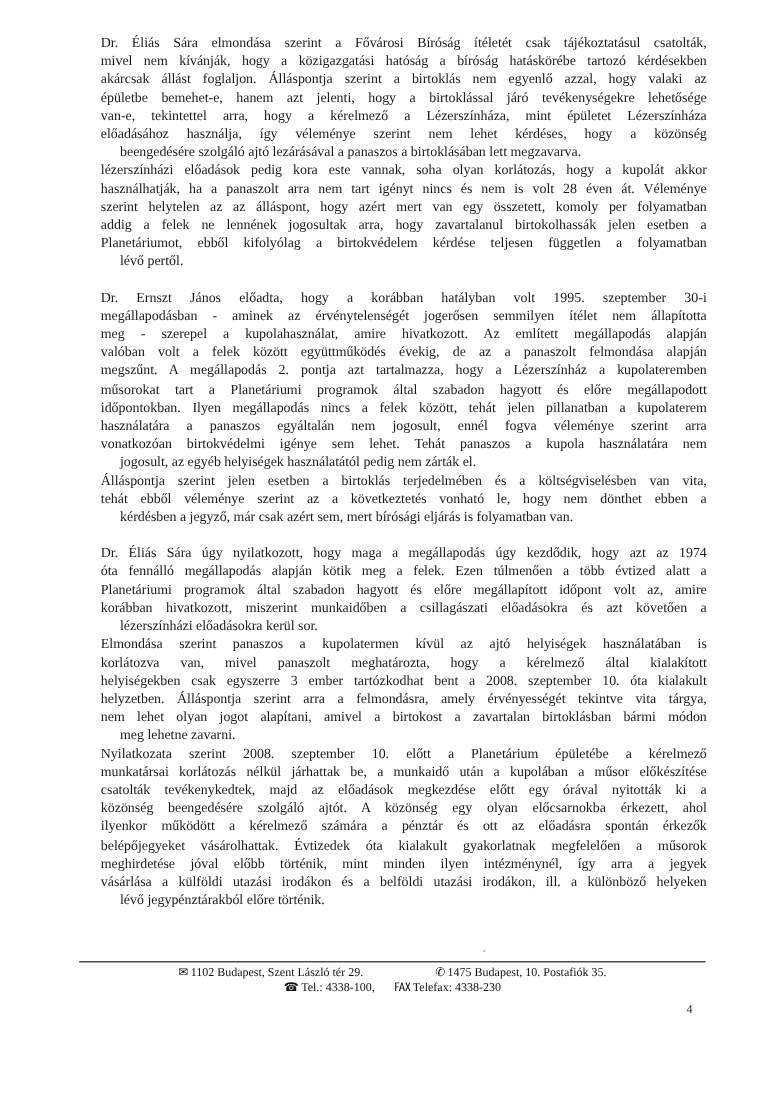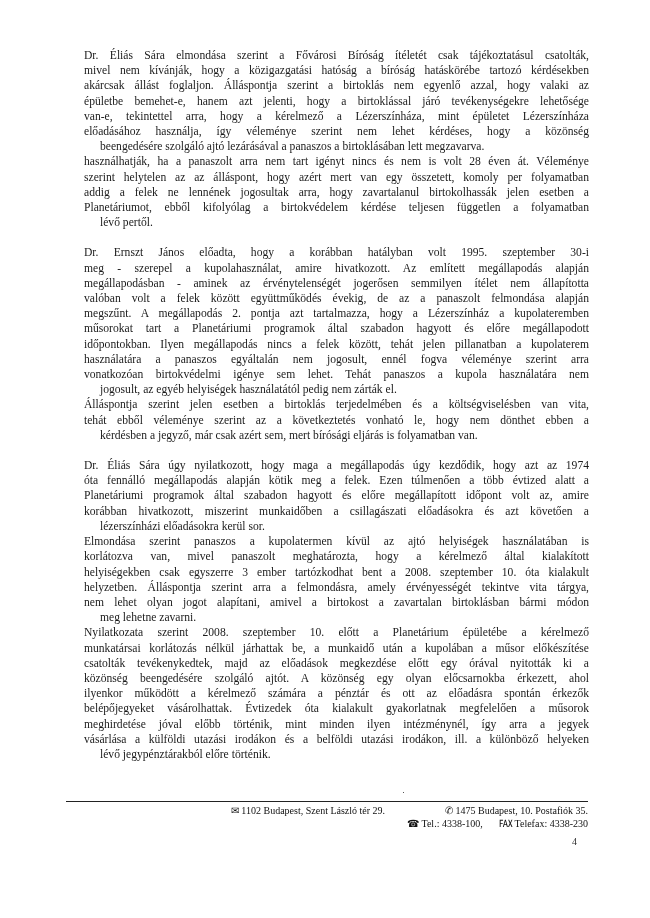--- a/index.html
+++ b/index.html
@@ -1,35 +1,35 @@
 <!DOCTYPE html>
 <html><head>
 <meta charset="utf-8">
 <style>
   html, body { margin: 0; padding: 0; background: #ffffff; }
   body { width: 650px; height: 918px; position: relative; overflow: hidden; }
   .page { position: absolute; left: 0; top: 0; width: 650px; height: 918px; background: #fff; }
   .body-text {
-    position: absolute; left: 84px; top: 48px; width: 505px;
+    position: absolute; left: 84px; top: 28px; width: 505px;
     font-family: "Liberation Serif", serif; font-size: 11.6px; line-height: 15.2px;
     color: #1a1a1a; text-align: justify;
   }
   .para { margin: 0; }
   .para.gap { margin-top: 15px; }
   .line { display: block; text-align: justify; text-align-last: justify; white-space: nowrap; }
   .line.last { text-align-last: left; margin-left: 16px; }
   .footer-rule {
     position: absolute; left: 66px; top: 801px; width: 522px; height: 0;
     border-top: 1.2px solid #222;
   }
   .footer {
     position: absolute; left: 66px; top: 804px; width: 522px;
     font-family: "Liberation Serif", serif; font-size: 10px; line-height: 13px; color: #111;
   }
-  .footer-row { display: flex; justify-content: flex-end; gap: 60px; }
+  .footer-row { display: flex; justify-content: center; gap: 60px; }
   .footer-row.second { gap: 16px; }
   .ficon { font-size: 10px; margin-right: 2px; }
   .page-number {
     position: absolute; left: 572px; top: 836px;
     font-family: "Liberation Serif", serif; font-size: 10px; color: #333;
   }
   .speck { position: absolute; width: 1px; height: 1px; background: #555; }
 </style>
 </head>
 <body>
@@ -39,30 +39,31 @@
       <div class="para">
         <span class="line">Dr. Éliás Sára elmondása szerint a Fővárosi Bíróság ítéletét csak tájékoztatásul csatolták,</span>
         <span class="line">mivel nem kívánják, hogy a közigazgatási hatóság a bíróság hatáskörébe tartozó kérdésekben</span>
         <span class="line">akárcsak állást foglaljon. Álláspontja szerint a birtoklás nem egyenlő azzal, hogy valaki az</span>
         <span class="line">épületbe bemehet-e, hanem azt jelenti, hogy a birtoklással járó tevékenységekre lehetősége</span>
         <span class="line">van-e, tekintettel arra, hogy a kérelmező a Lézerszínháza, mint épületet Lézerszínháza</span>
         <span class="line">előadásához használja, így véleménye szerint nem lehet kérdéses, hogy a közönség</span>
         <span class="line last">beengedésére szolgáló ajtó lezárásával a panaszos a birtoklásában lett megzavarva.</span>
       </div>
       <div class="para">
+        <span class="line">lézerszínházi előadások pedig kora este vannak, soha olyan korlátozás, hogy a kupolát akkor</span>
         <span class="line">használhatják, ha a panaszolt arra nem tart igényt nincs és nem is volt 28 éven át. Véleménye</span>
         <span class="line">szerint helytelen az az álláspont, hogy azért mert van egy összetett, komoly per folyamatban</span>
         <span class="line">addig a felek ne lennének jogosultak arra, hogy zavartalanul birtokolhassák jelen esetben a</span>
         <span class="line">Planetáriumot, ebből kifolyólag a birtokvédelem kérdése teljesen független a folyamatban</span>
         <span class="line last">lévő pertől.</span>
       </div>
       <div class="para gap">
         <span class="line">Dr. Ernszt János előadta, hogy a korábban hatályban volt 1995. szeptember 30-i</span>
+        <span class="line">megállapodásban - aminek az érvénytelenségét jogerősen semmilyen ítélet nem állapította</span>
         <span class="line">meg - szerepel a kupolahasználat, amire hivatkozott. Az említett megállapodás alapján</span>
-        <span class="line">megállapodásban - aminek az érvénytelenségét jogerősen semmilyen ítélet nem állapította</span>
         <span class="line">valóban volt a felek között együttműködés évekig, de az a panaszolt felmondása alapján</span>
         <span class="line">megszűnt. A megállapodás 2. pontja azt tartalmazza, hogy a Lézerszínház a kupolateremben</span>
         <span class="line">műsorokat tart a Planetáriumi programok által szabadon hagyott és előre megállapodott</span>
         <span class="line">időpontokban. Ilyen megállapodás nincs a felek között, tehát jelen pillanatban a kupolaterem</span>
         <span class="line">használatára a panaszos egyáltalán nem jogosult, ennél fogva véleménye szerint arra</span>
         <span class="line">vonatkozóan birtokvédelmi igénye sem lehet. Tehát panaszos a kupola használatára nem</span>
         <span class="line last">jogosult, az egyéb helyiségek használatától pedig nem zárták el.</span>
       </div>
       <div class="para">
         <span class="line">Álláspontja szerint jelen esetben a birtoklás terjedelmében és a költségviselésben van vita,</span>

